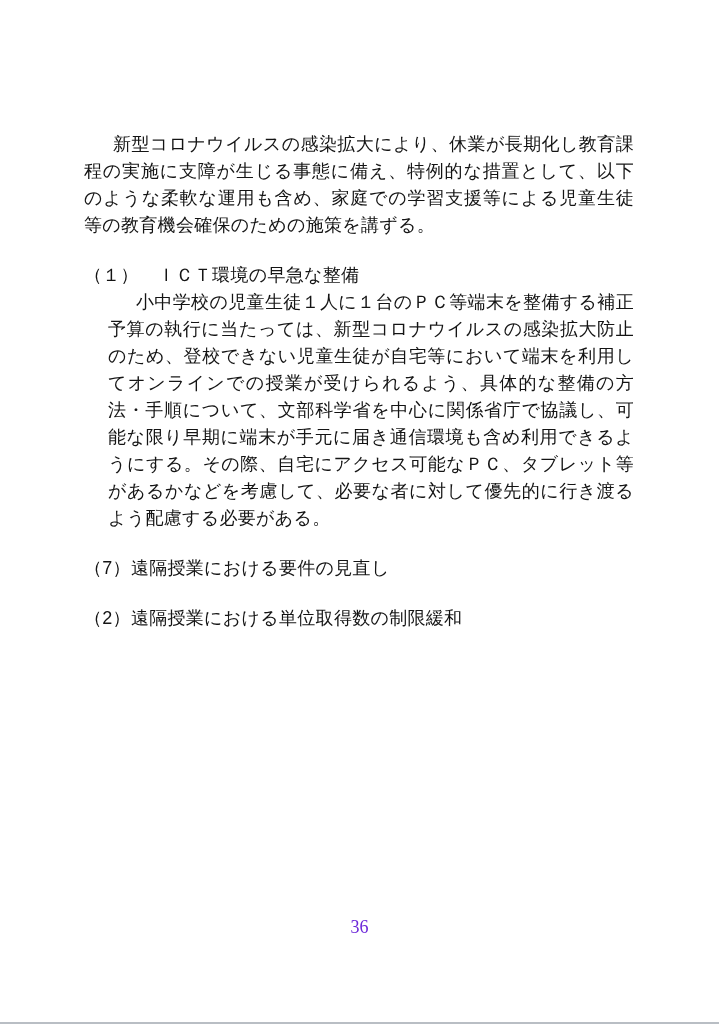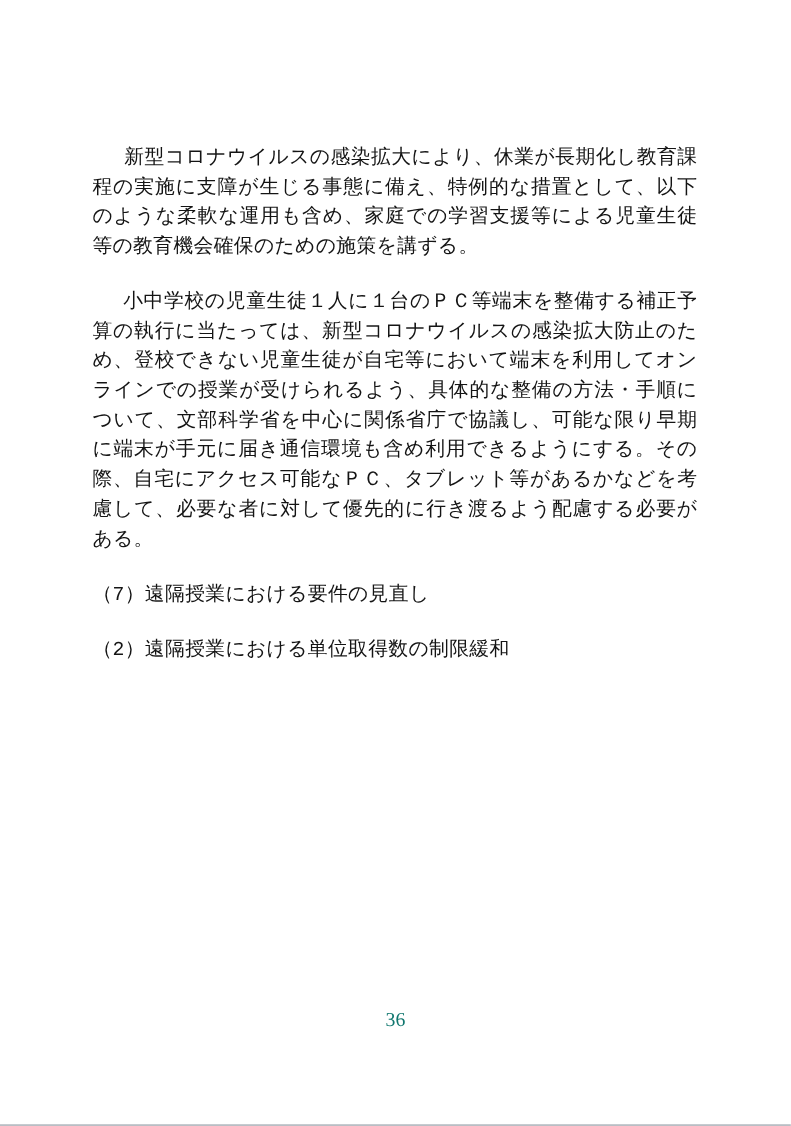--- a/index.html
+++ b/index.html
@@ -18,60 +18,60 @@
     overflow: hidden;
     font-family: "Liberation Sans", "DejaVu Sans", sans-serif;
     color: #141414;
   }
   .page p {
     margin: 0;
     font-size: 18px;
     line-height: 27px;
     letter-spacing: 0.3px;
     text-align: justify;
-    font-family: Liberation Mono, monospace;
   }
   .intro {
     text-indent: 29px;
   }
   .doc-section {
     margin-top: 23px;
   }
   .section-heading {
     margin: 0;
     font-size: 18px;
     line-height: 27px;
     font-weight: normal;
     letter-spacing: 0.3px;
   }
   .section-body p {
-    margin-left: 0;
+    margin-left: 24px;
     text-indent: 28px;
   }
   .footer {
     position: absolute;
     top: 917px;
     left: 0;
     right: 0;
     text-align: center;
   }
   .page-number {
     font-family: "Liberation Serif", "DejaVu Serif", serif;
     font-size: 18px;
-    color: #0f766e;
+    color: #6d28d9;
   }
 </style>
 </head>
 <body>
 
 <div class="page">
 
   <p class="intro">新型コロナウイルスの感染拡大により、休業が長期化し教育課程の実施に支障が生じる事態に備え、特例的な措置として、以下のような柔軟な運用も含め、家庭での学習支援等による児童生徒等の教育機会確保のための施策を講ずる。</p>
 
   <div class="doc-section">
+    <p class="section-heading">（１）　ＩＣＴ環境の早急な整備</p>
     <div class="section-body">
       <p>小中学校の児童生徒１人に１台のＰＣ等端末を整備する補正予算の執行に当たっては、新型コロナウイルスの感染拡大防止のため、登校できない児童生徒が自宅等において端末を利用してオンラインでの授業が受けられるよう、具体的な整備の方法・手順について、文部科学省を中心に関係省庁で協議し、可能な限り早期に端末が手元に届き通信環境も含め利用できるようにする。その際、自宅にアクセス可能なＰＣ、タブレット等があるかなどを考慮して、必要な者に対して優先的に行き渡るよう配慮する必要がある。</p>
     </div>
   </div>
 
   <div class="doc-section">
     <p class="section-heading">（7）遠隔授業における要件の見直し</p>
     <div class="section-body">
     </div>
   </div>

